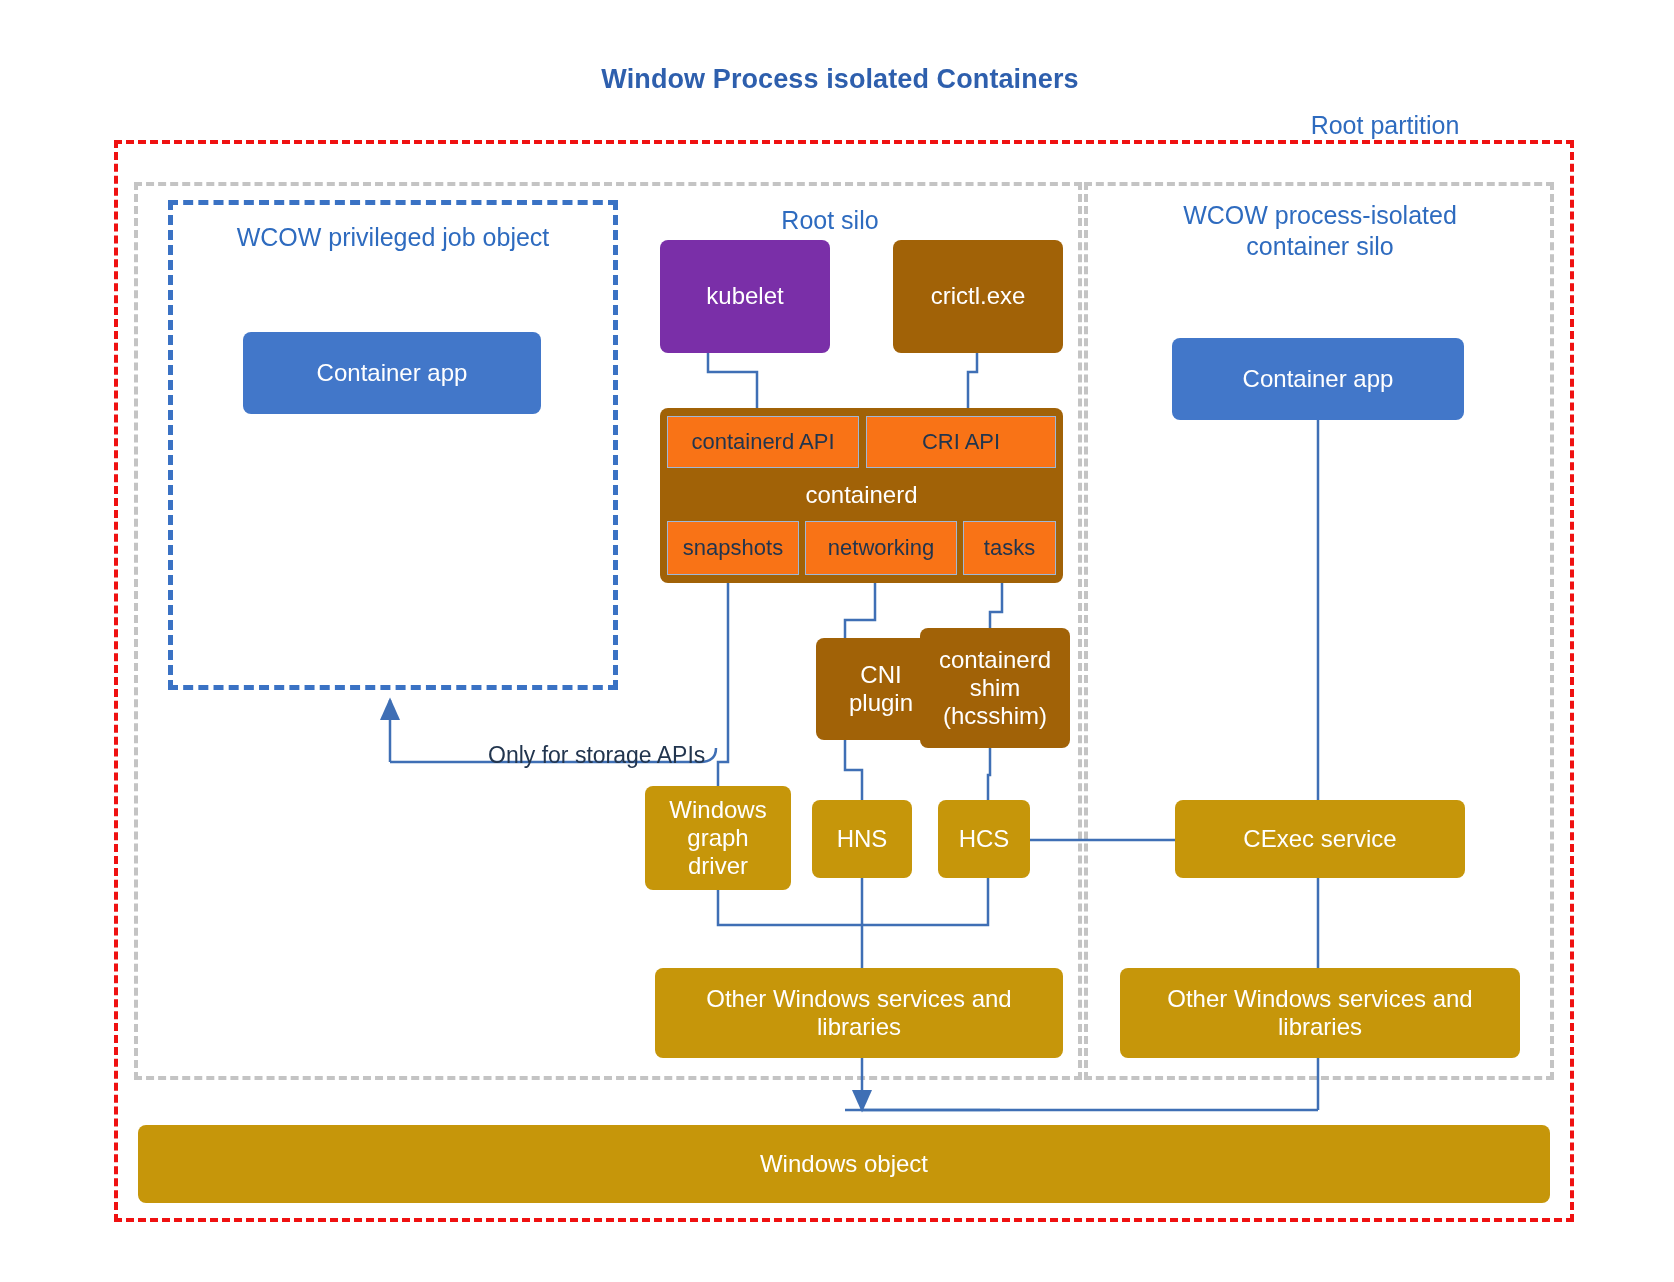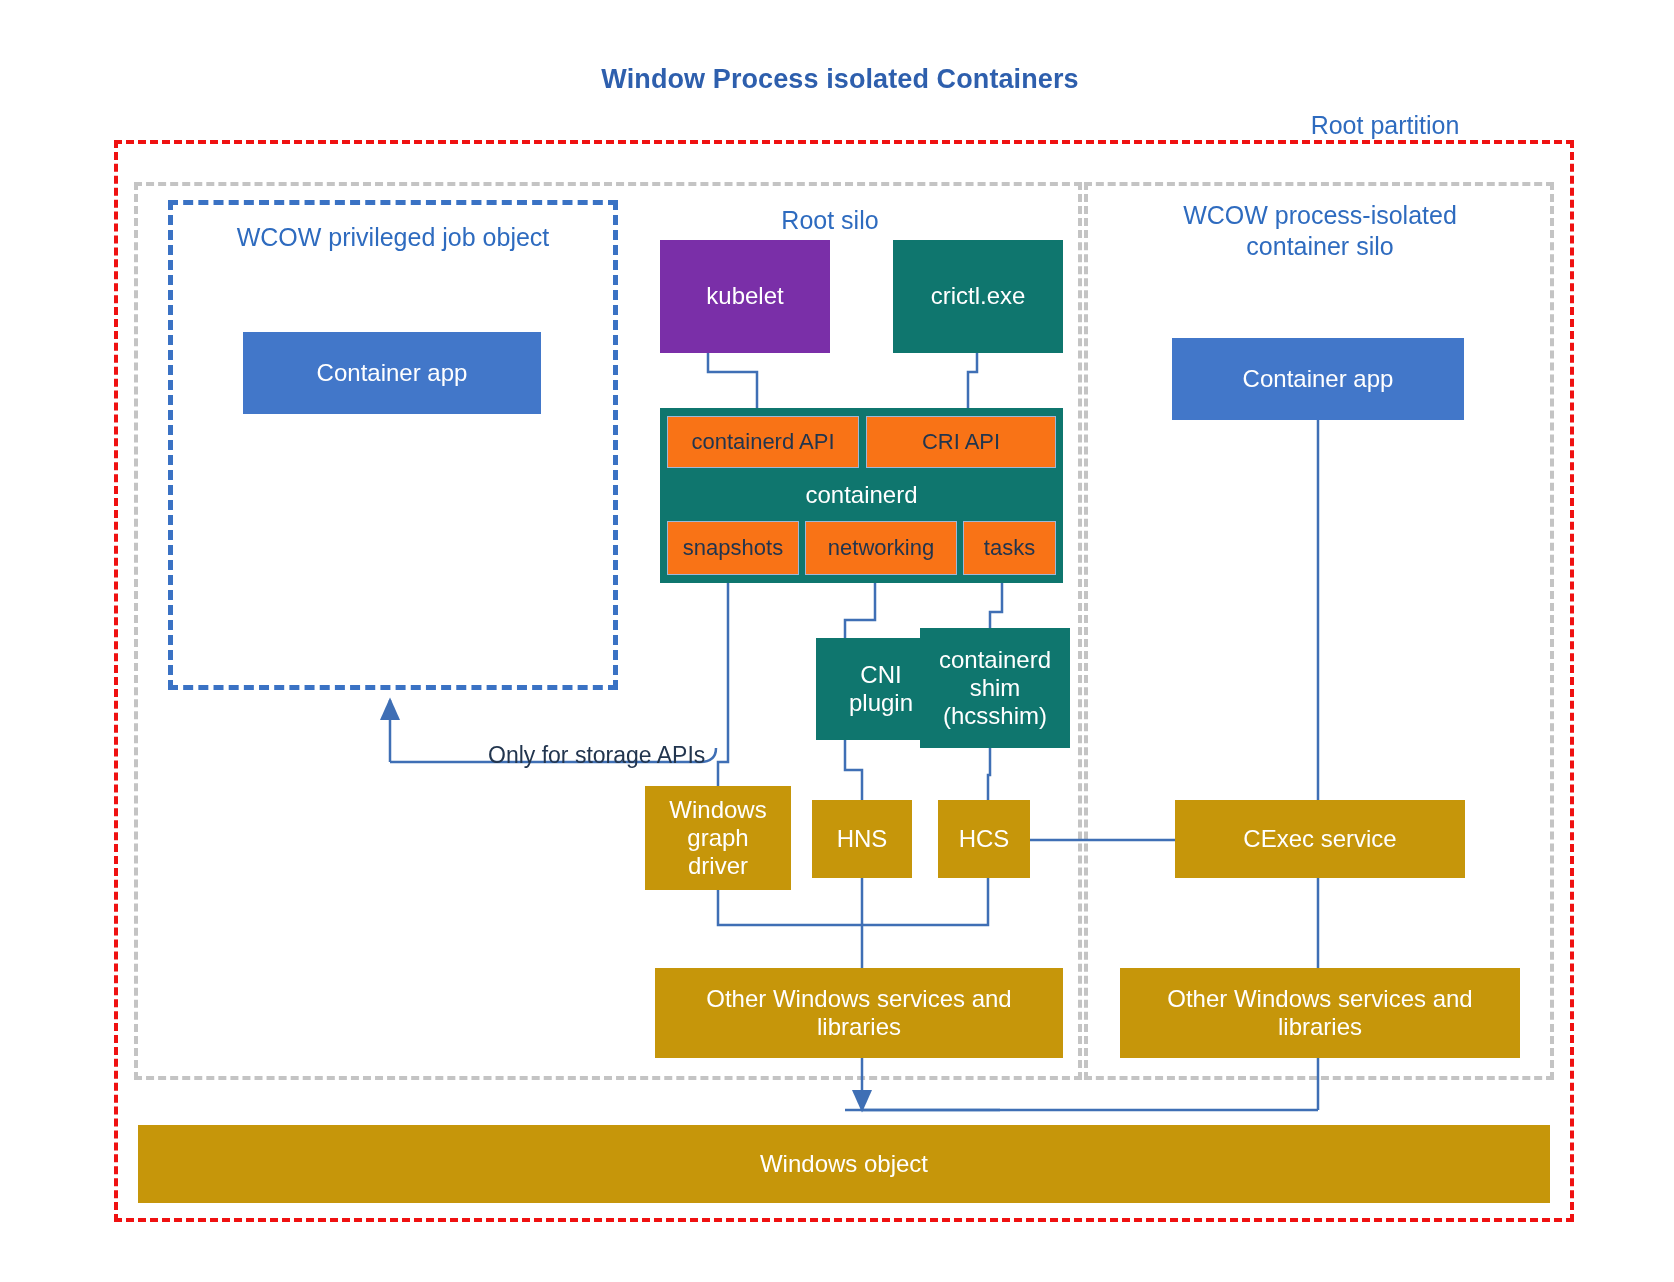--- a/index.html
+++ b/index.html
@@ -52,23 +52,24 @@
   
   .box {
     display: flex;
     align-items: center;
     justify-content: center;
     text-align: center;
     color: #ffffff;
     font-size: 24px;
     line-height: 1.18;
     padding: 2px 6px;
+    border-radius: 8px;
   }
   .box.purple { background: #7a2fa8; }
-  .box.green  { background: #0f766e; }
+  .box.green  { background: #a16207; }
   .box.blue   { background: #4277c9; }
   .box.gold   { background: #c6960a; }
   .subbox {
     display: flex;
     align-items: center;
     justify-content: center;
     text-align: center;
     background: #f97316;
     border: 1.5px solid #9fb8d8;
     color: #22354e;

